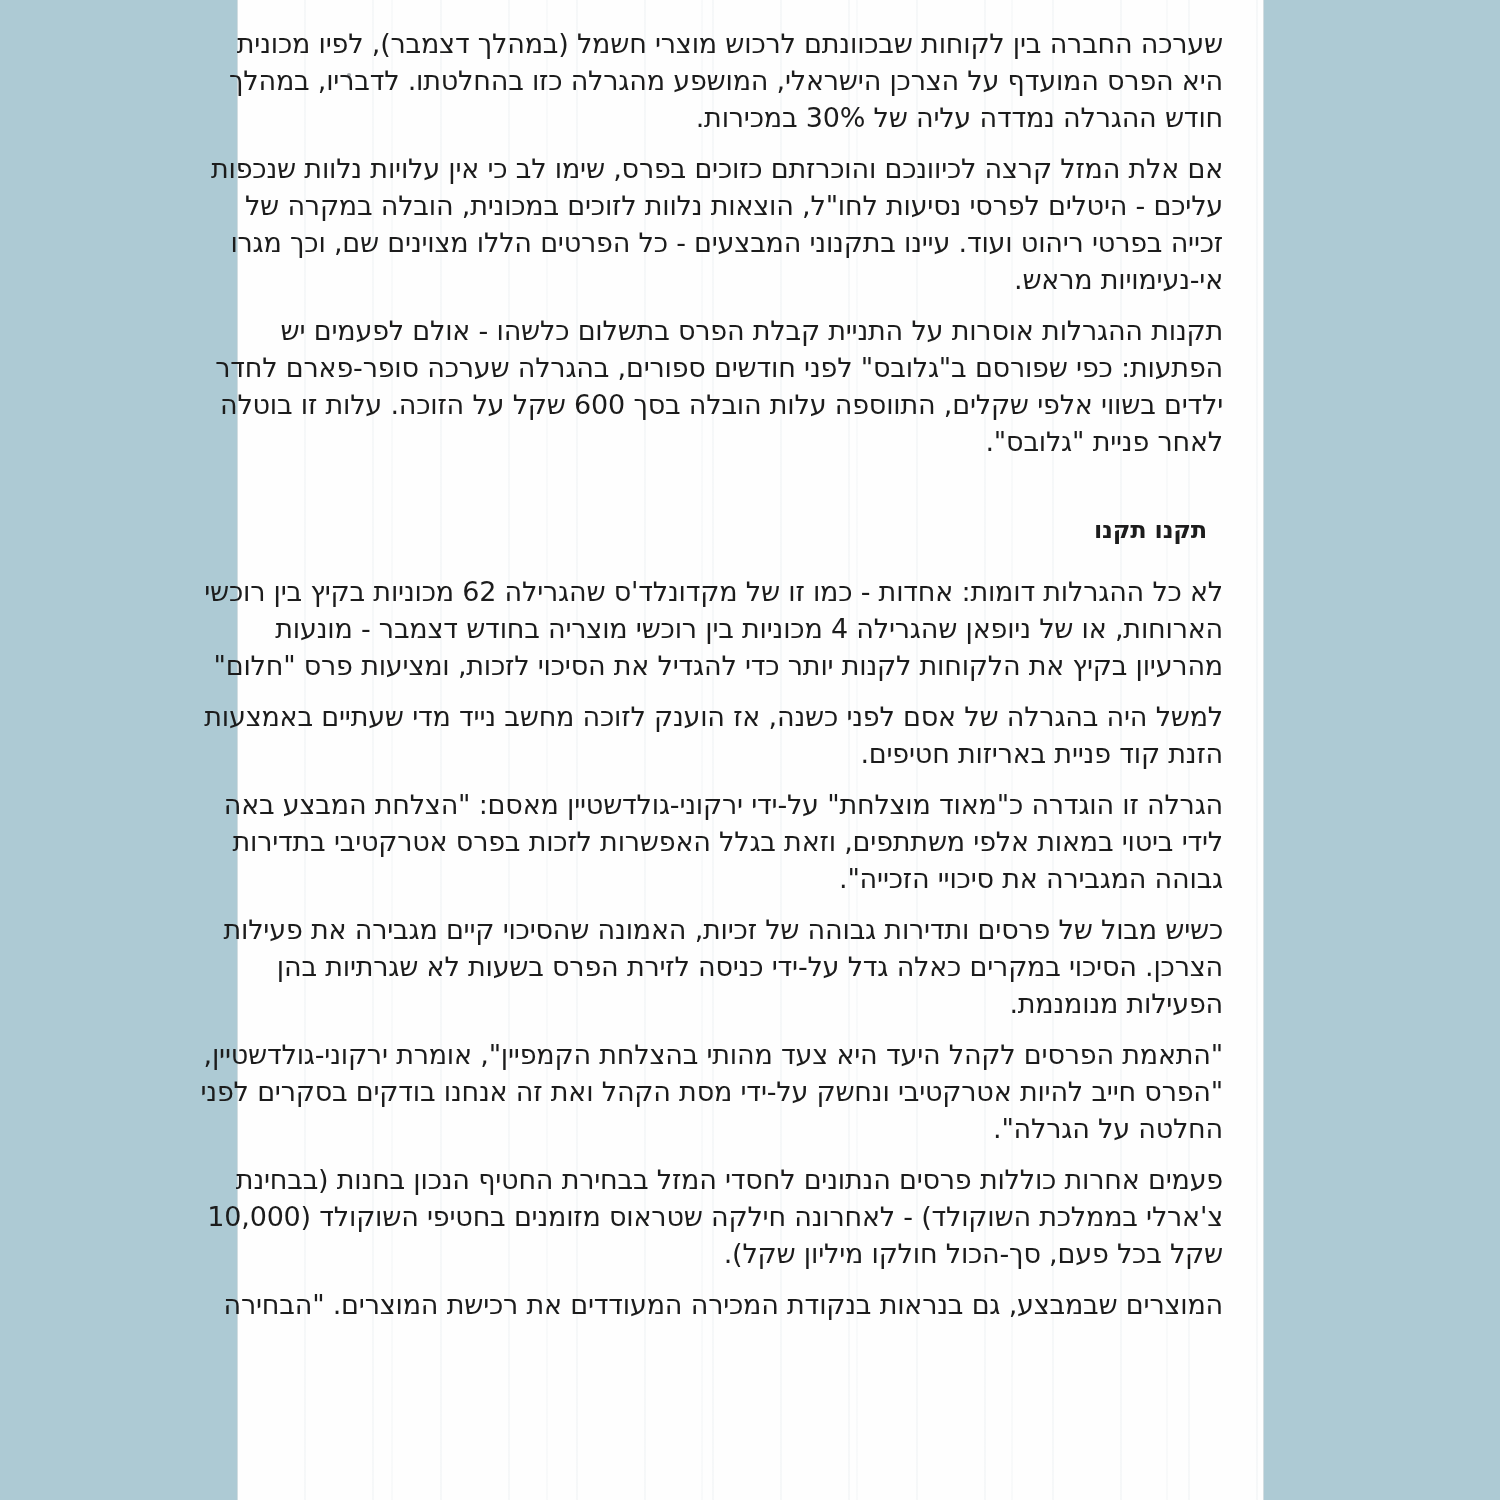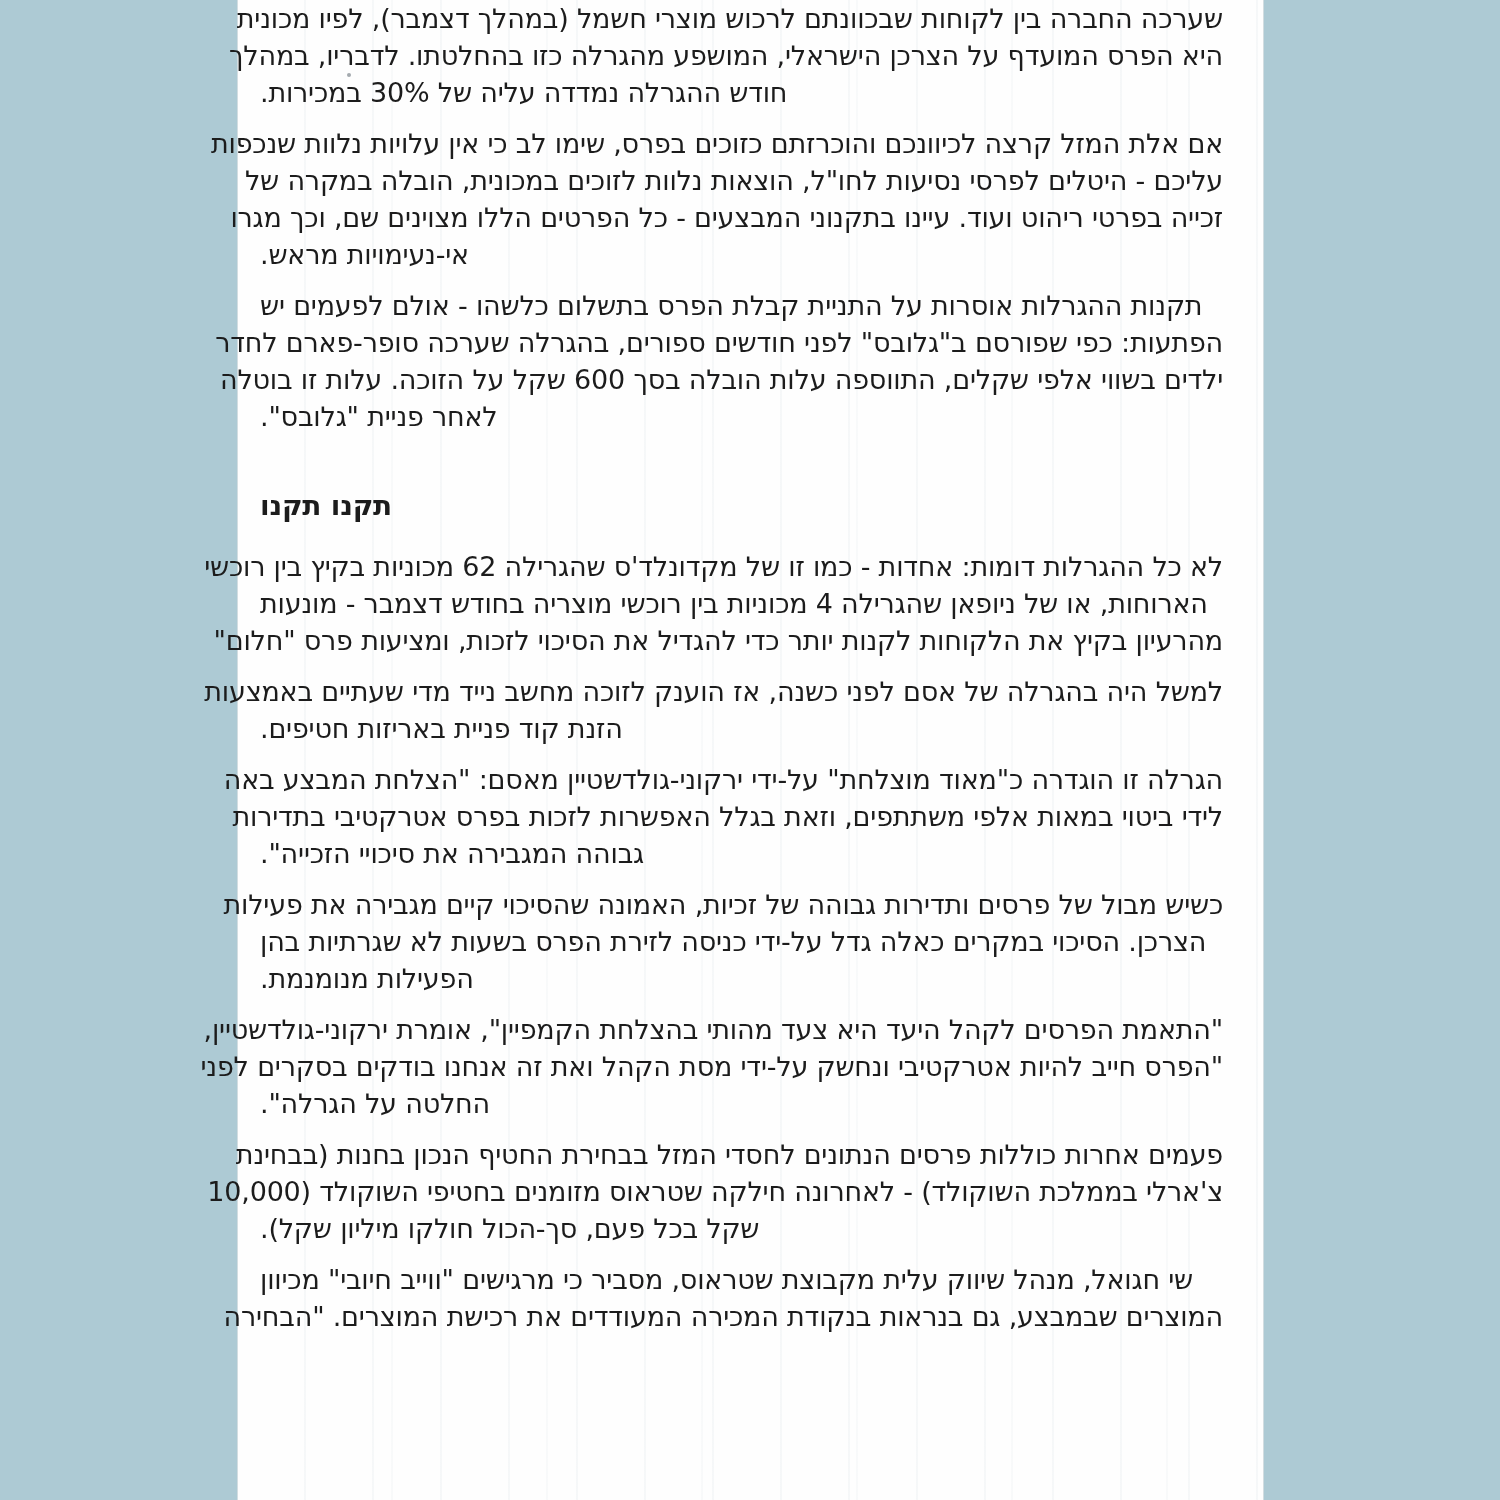--- a/index.html
+++ b/index.html
@@ -31,33 +31,34 @@
         rgba(140,165,178,0.05) 153px, rgba(140,165,178,0.05) 155px);
     border-left: 1px solid rgba(130,160,172,0.35);
     border-right: 1px solid rgba(130,160,172,0.35);
     box-sizing: border-box;
   }
   .article {
     position: absolute;
     top: 0;
     right: 40px;
     left: 22px;
+    padding-top: 25px;
     direction: rtl;
-    text-align: left;
+    text-align: right;
     color: #1c1c1c;
     font-size: 27px;
     letter-spacing: -0.2px;
     line-height: 37px;
   }
   .para { margin: 0 0 14px 0; }
   .line { white-space: nowrap; }
   .heading {
     font-weight: 700;
-    font-size: 28px;
-    margin: 52px 10px 24px 0;
+    font-size: 24px;
+    margin: 52px 16px 24px 0;
     white-space: nowrap;
   }
   .speck {
     position: absolute;
     background: rgba(90,100,110,0.55);
     border-radius: 50%;
   }
 </style>
 </head>
 <body style="background: rgb(173, 202, 212);">
@@ -106,17 +107,16 @@
         <div class="line">"התאמת הפרסים לקהל היעד היא צעד מהותי בהצלחת הקמפיין", אומרת ירקוני-גולדשטיין,</div>
         <div class="line">"הפרס חייב להיות אטרקטיבי ונחשק על-ידי מסת הקהל ואת זה אנחנו בודקים בסקרים לפני</div>
         <div class="line">החלטה על הגרלה".</div>
       </div>
       <div class="para">
         <div class="line">פעמים אחרות כוללות פרסים הנתונים לחסדי המזל בבחירת החטיף הנכון בחנות (בבחינת</div>
         <div class="line">צ'ארלי בממלכת השוקולד) - לאחרונה חילקה שטראוס מזומנים בחטיפי השוקולד (10,000</div>
         <div class="line">שקל בכל פעם, סך-הכול חולקו מיליון שקל).</div>
       </div>
       <div class="para">
-        <div class="line">שי חגואל, מנהל שיווק עלית מקבוצת שטראוס, מסביר כי מרגישים "ווייב חיובי" מכיוון</div>
         <div class="line">המוצרים שבמבצע, גם בנראות בנקודת המכירה המעודדים את רכישת המוצרים. "הבחירה</div>
       </div>
     </div>
 </div>
 
 </body></html>

